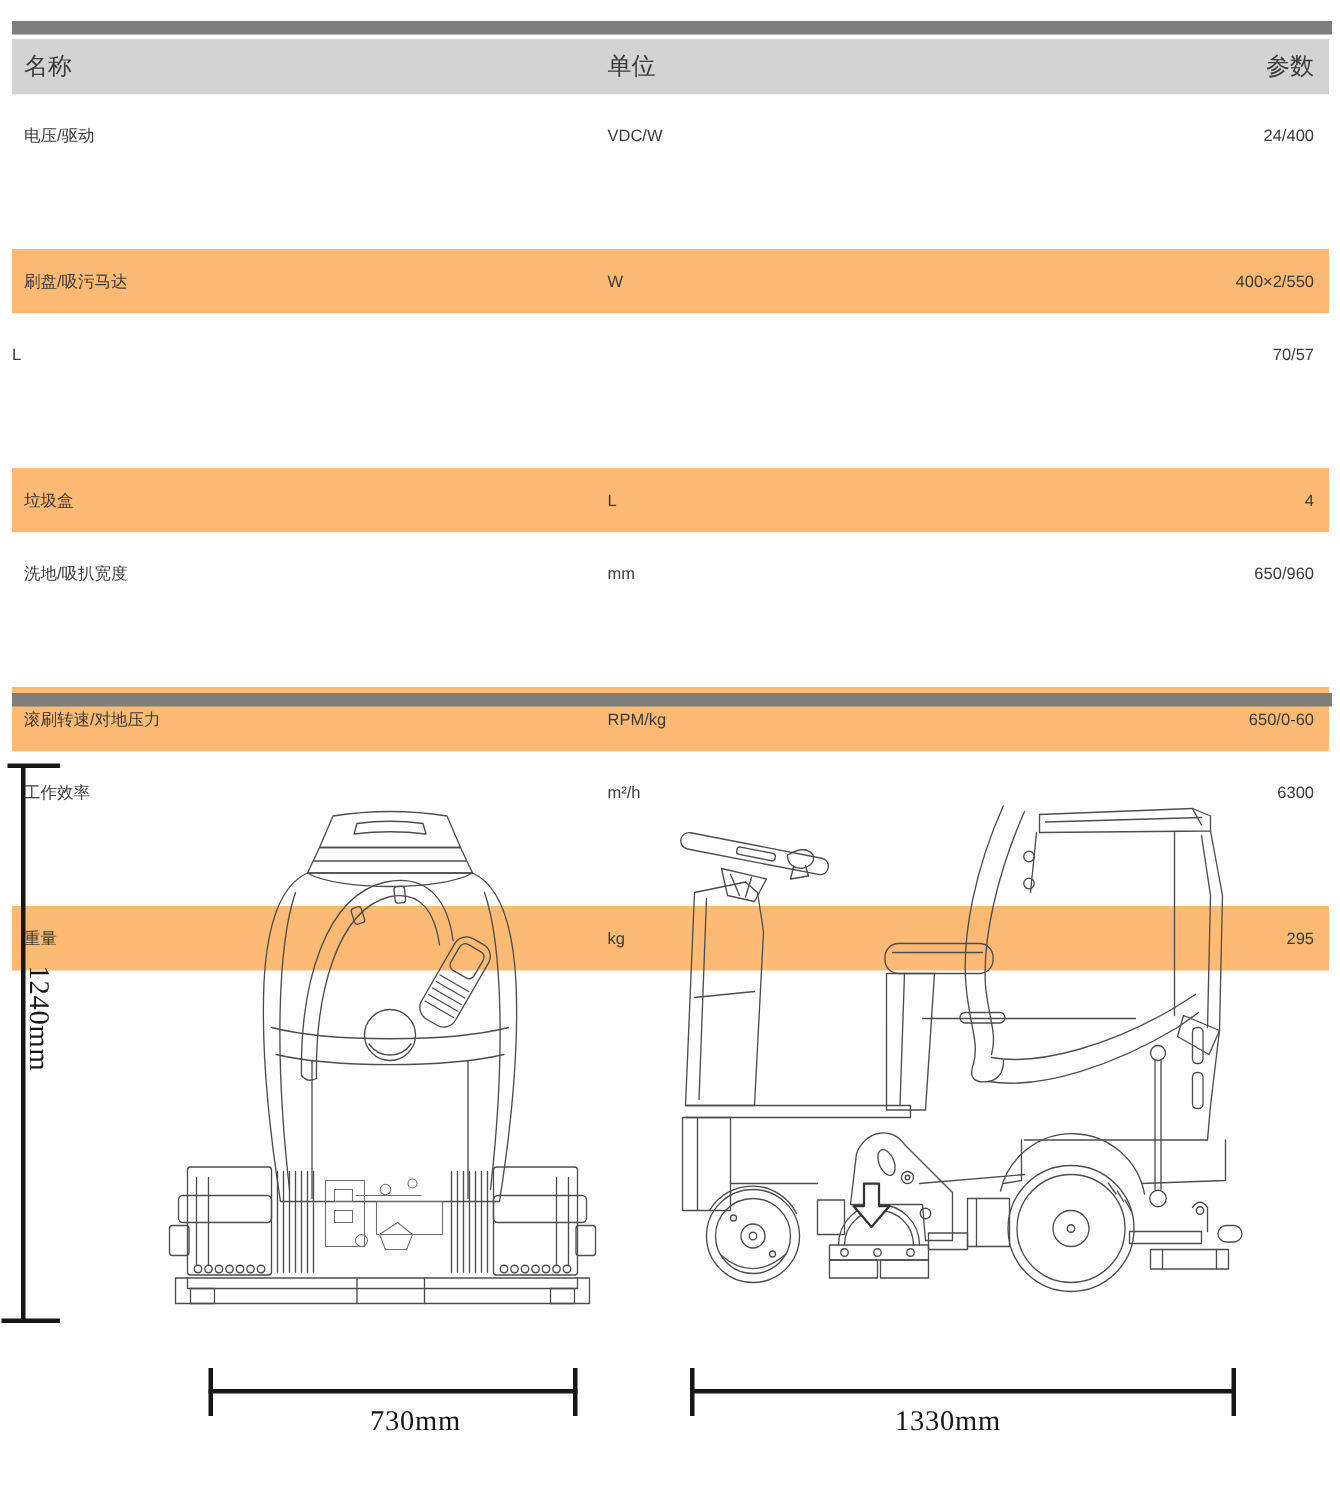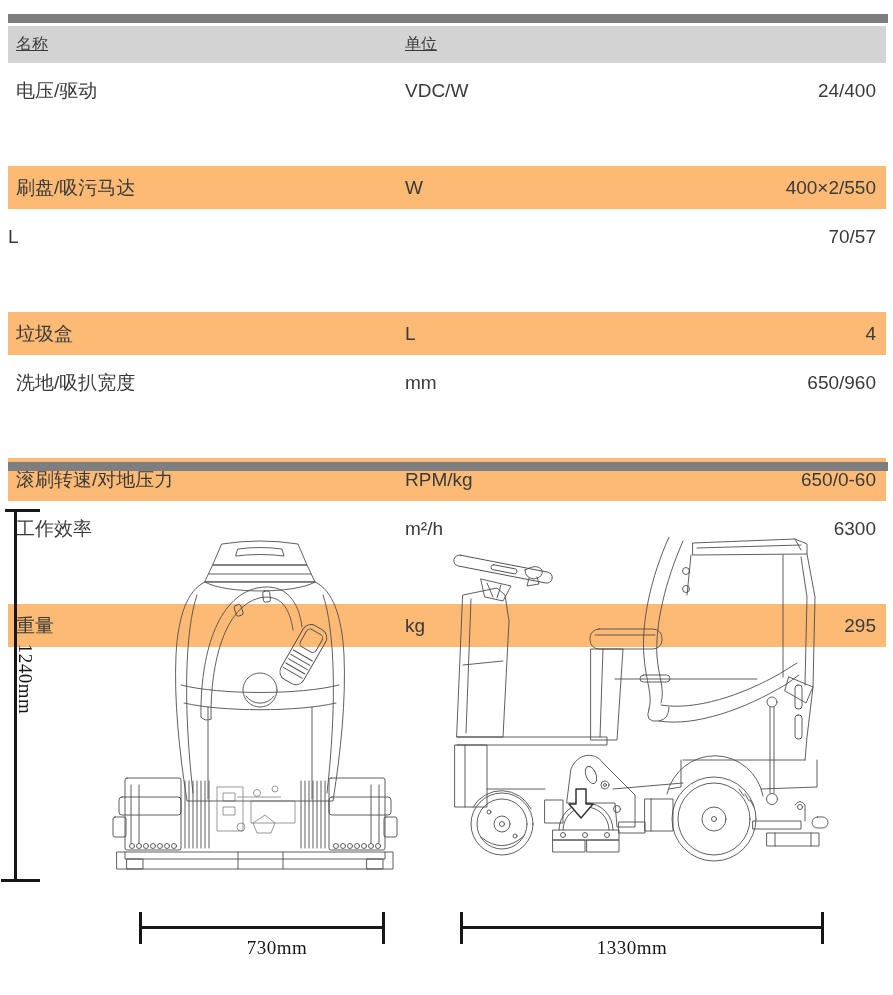--- a/index.html
+++ b/index.html
@@ -3,22 +3,22 @@
 <meta charset="utf-8">
 <style>
   html,body{margin:0;padding:0;background:#ffffff;}
   .page{position:relative;width:893px;height:995px;background:#fff;overflow:hidden;
         font-family:"Liberation Sans","DejaVu Sans",sans-serif;color:#3a3a3a;}
   
   .bar{position:absolute;left:8px;width:880px;height:9px;background:#7e7e7e;}
   .bar.top{top:14px;}
   .bar.bottom{top:462px;}
   .spec{position:absolute;left:8px;top:26px;width:878px;}
-  .row{display:flex;align-items:center;font-size:19px;}
-  .row.head{height:37px;background:#d3d3d3;font-size:16px;text-decoration:underline;}
+  .row{display:flex;align-items:center;font-size:11px;}
+  .row.head{height:37px;background:#d3d3d3;font-size:16px;}
   .row.white{height:55px;background:#ffffff;}
   .row.gray{height:43px;background:#fdba74;margin-top:48px;}
   .c1{box-sizing:border-box;width:397px;padding-left:8px;}
   .c2{box-sizing:border-box;width:280px;}
   .c3{box-sizing:border-box;flex:1;text-align:right;padding-right:10px;}
   
   .dim-line{position:absolute;background:#161616;}
   .dim-label{position:absolute;transform:translate(-50%,-50%);
              font-family:"Liberation Serif","DejaVu Serif",serif;
              font-size:19px;color:#161616;white-space:nowrap;letter-spacing:0.5px;}
@@ -32,20 +32,21 @@
 <body>
 
 <div class="page">
 
   <div class="bar top"></div>
 
   <div class="spec">
     <div class="row head">
       <div class="c1">名称</div>
       <div class="c2">单位</div>
+      <div class="c3">参数</div>
     </div>
     <div class="row white">
       <div class="c1">电压/驱动</div>
       <div class="c2">VDC/W</div>
       <div class="c3">24/400</div>
     </div>
     <div class="row gray">
       <div class="c1">刷盘/吸污马达</div>
       <div class="c2">W</div>
       <div class="c3">400×2/550</div>

